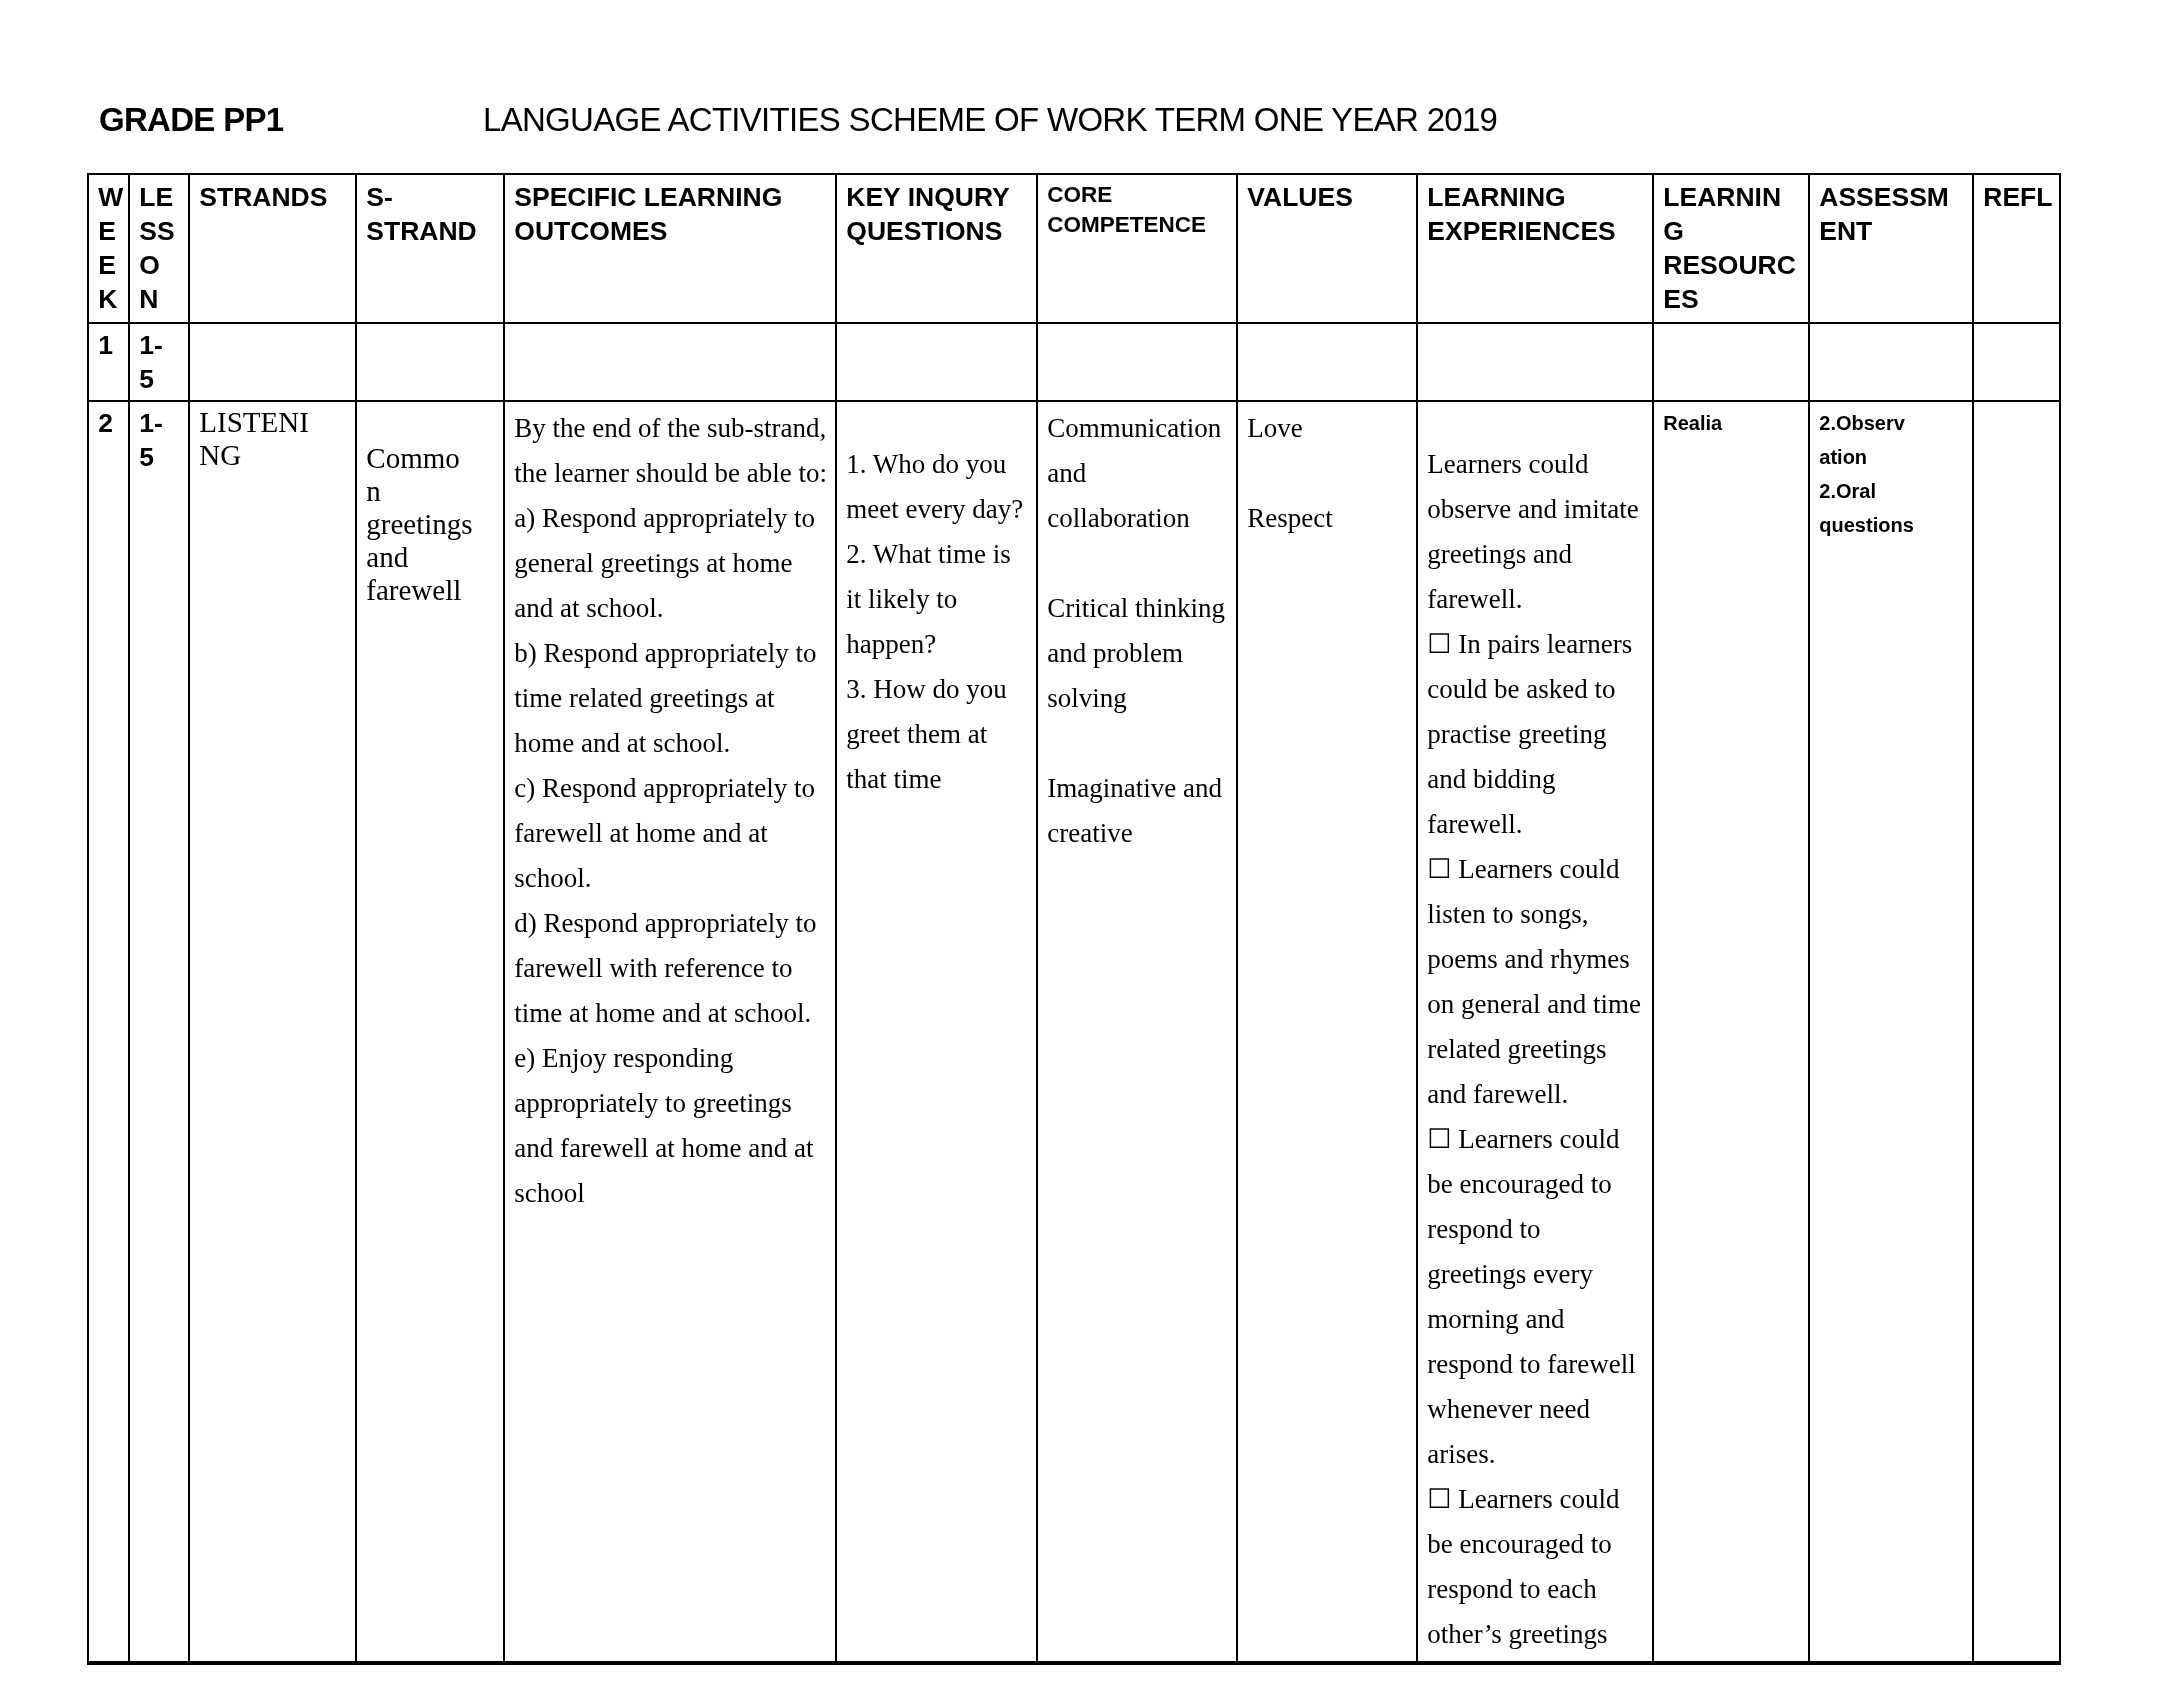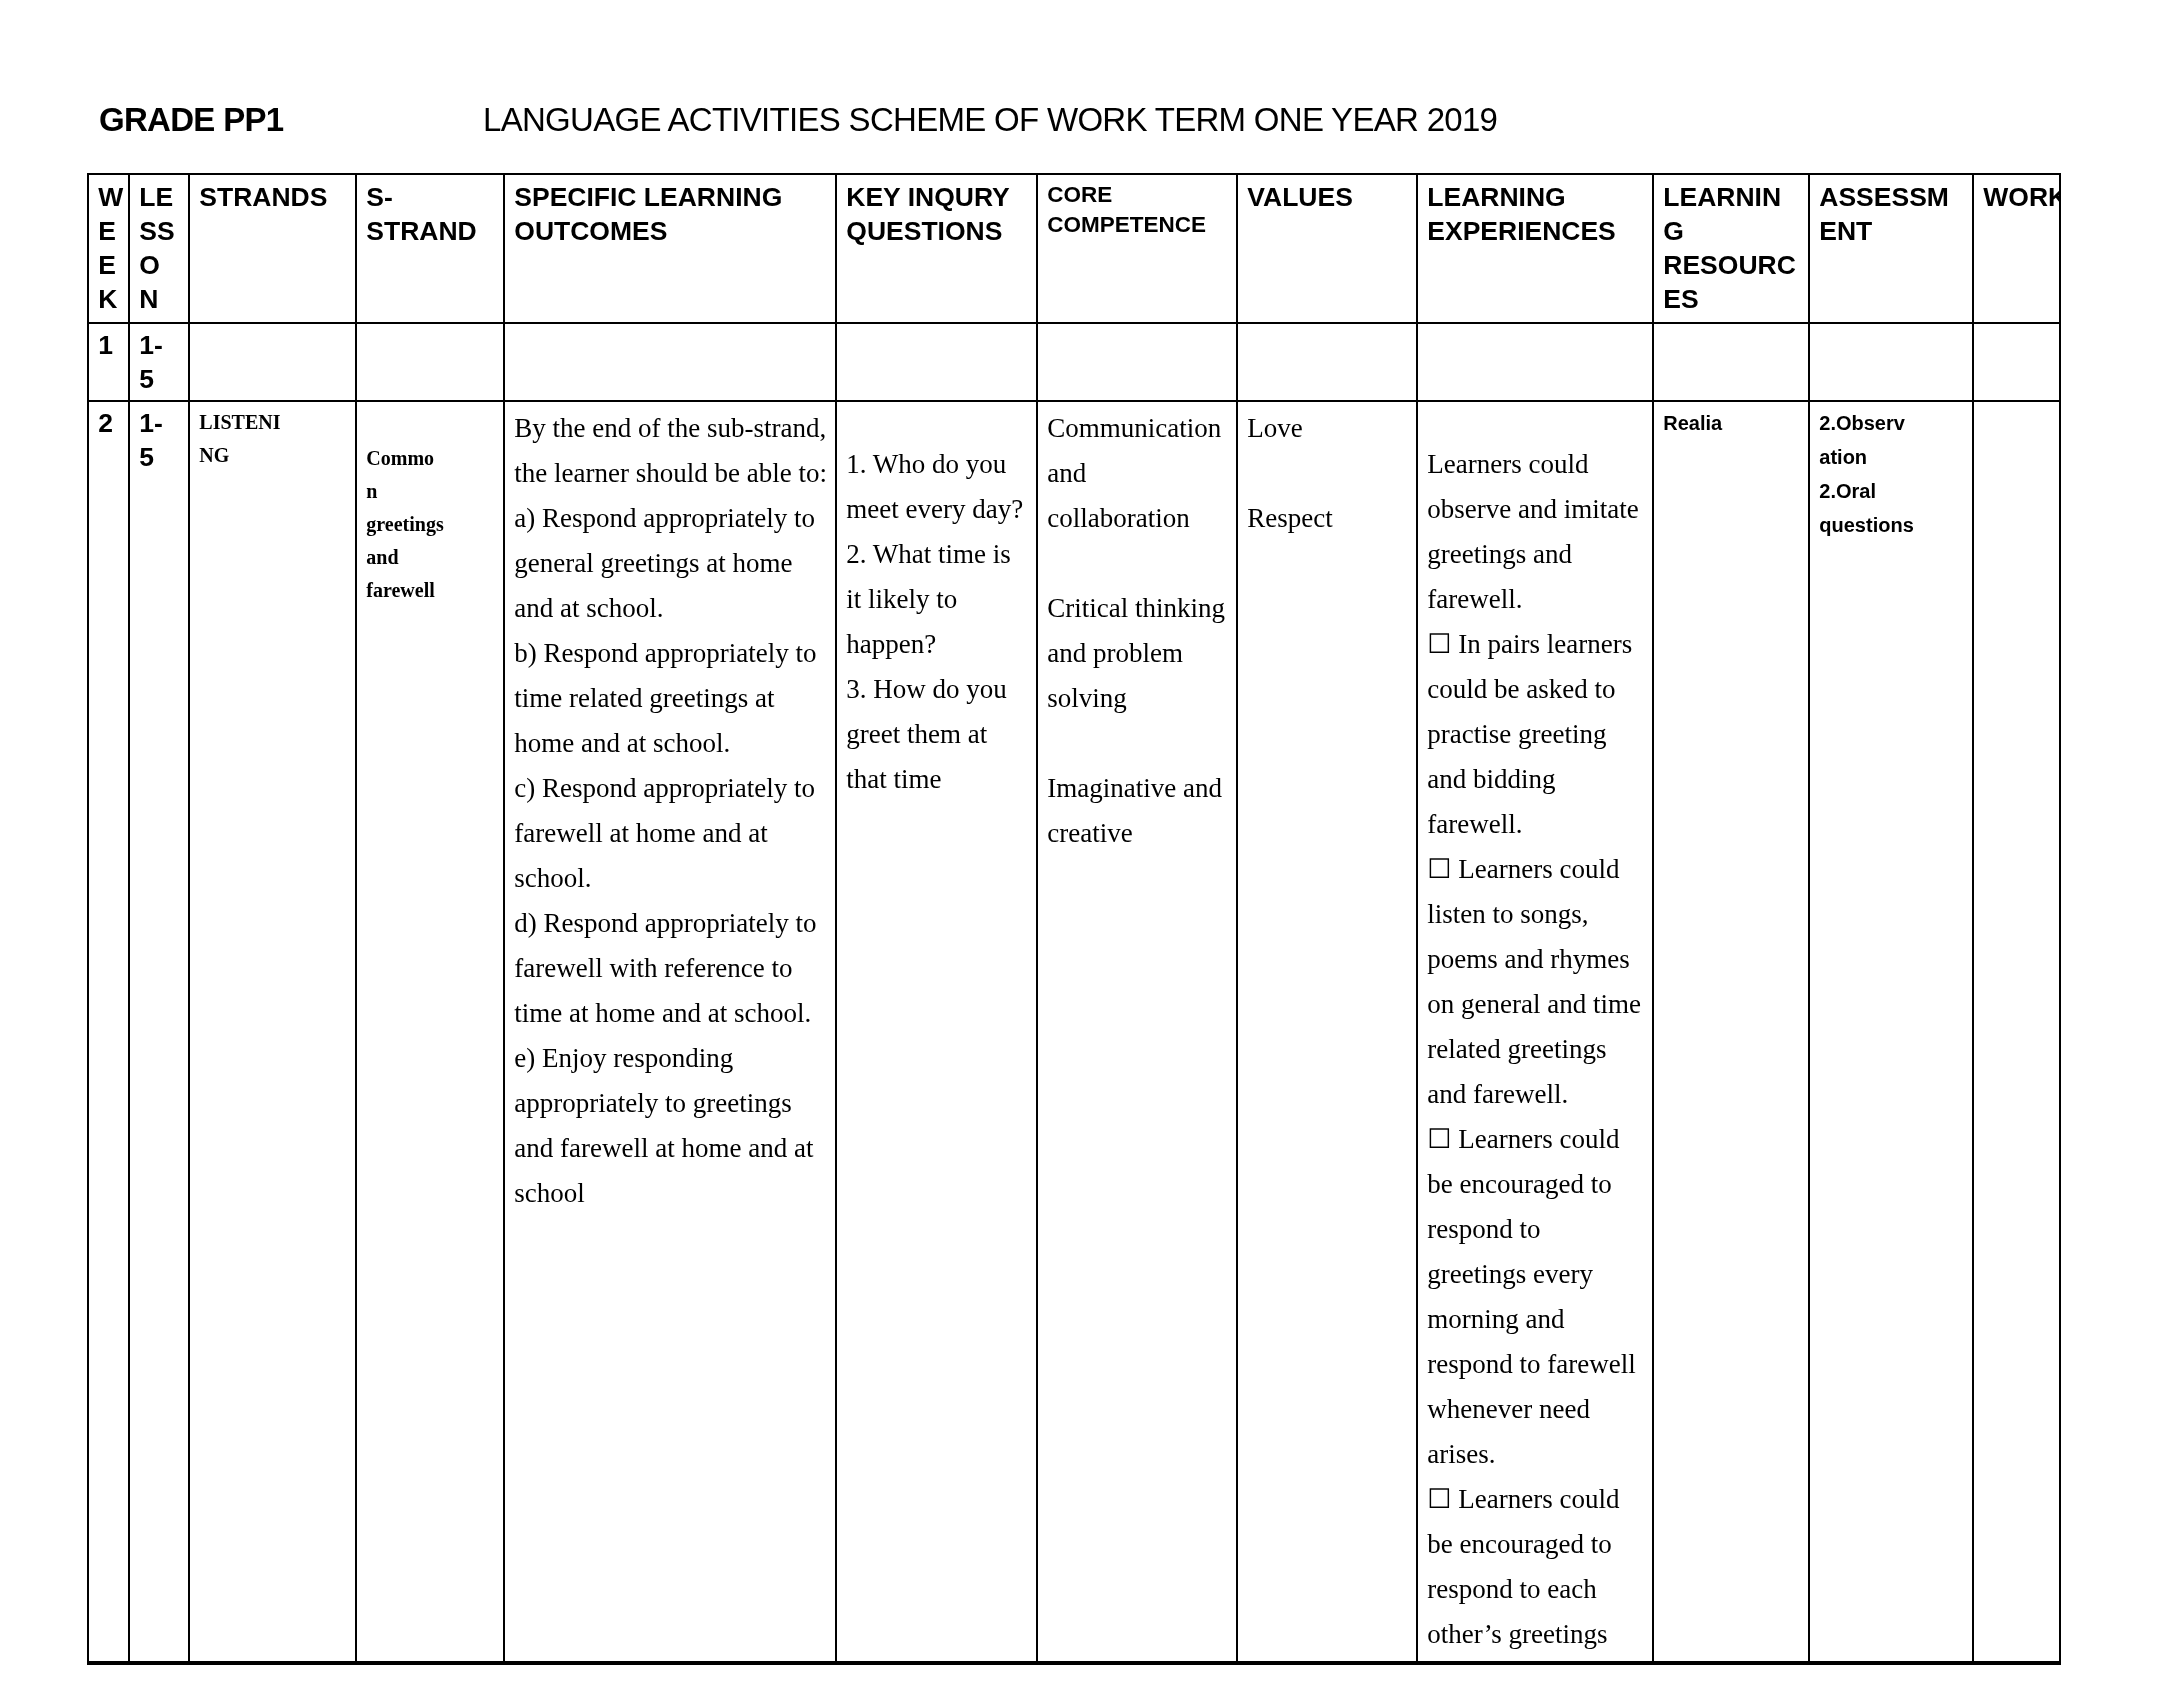--- a/index.html
+++ b/index.html
@@ -52,21 +52,21 @@
   .num {
     font-family: "Liberation Sans", sans-serif;
     font-weight: bold; font-size: 26.5px; line-height: 34px;
   }
   .serif {
     font-family: "Liberation Serif", serif;
     font-size: 27px; line-height: 45px;
   }
   .serif-bold {
     font-family: "Liberation Serif", serif;
-    font-weight: bold; font-size: 20px; line-height: 33px;
+    font-weight: normal; font-size: 29px; line-height: 33px;
   }
   .sans-bold {
     font-family: Liberation Sans, sans-serif;
     font-weight: bold; font-size: 20px; line-height: 34px;
   }
   .pad-top-lg { padding-top: 40px !important; }
 </style>
 </head>
 <body>
 
@@ -112,21 +112,21 @@
 COMPETENCE</th>
       <th>VALUES</th>
       <th>LEARNING
 EXPERIENCES</th>
       <th>LEARNIN
 G
 RESOURC
 ES</th>
       <th>ASSESSM
 ENT</th>
-      <th>WORK</th>
+      <th>REFL</th>
     </tr>
 
     <tr class="row-empty">
       <td class="num">1</td>
       <td class="num">1-
 5</td>
       <td class="serif-bold"></td>
       <td class="serif-bold"></td>
       <td class="serif"></td>
       <td class="serif"></td>

